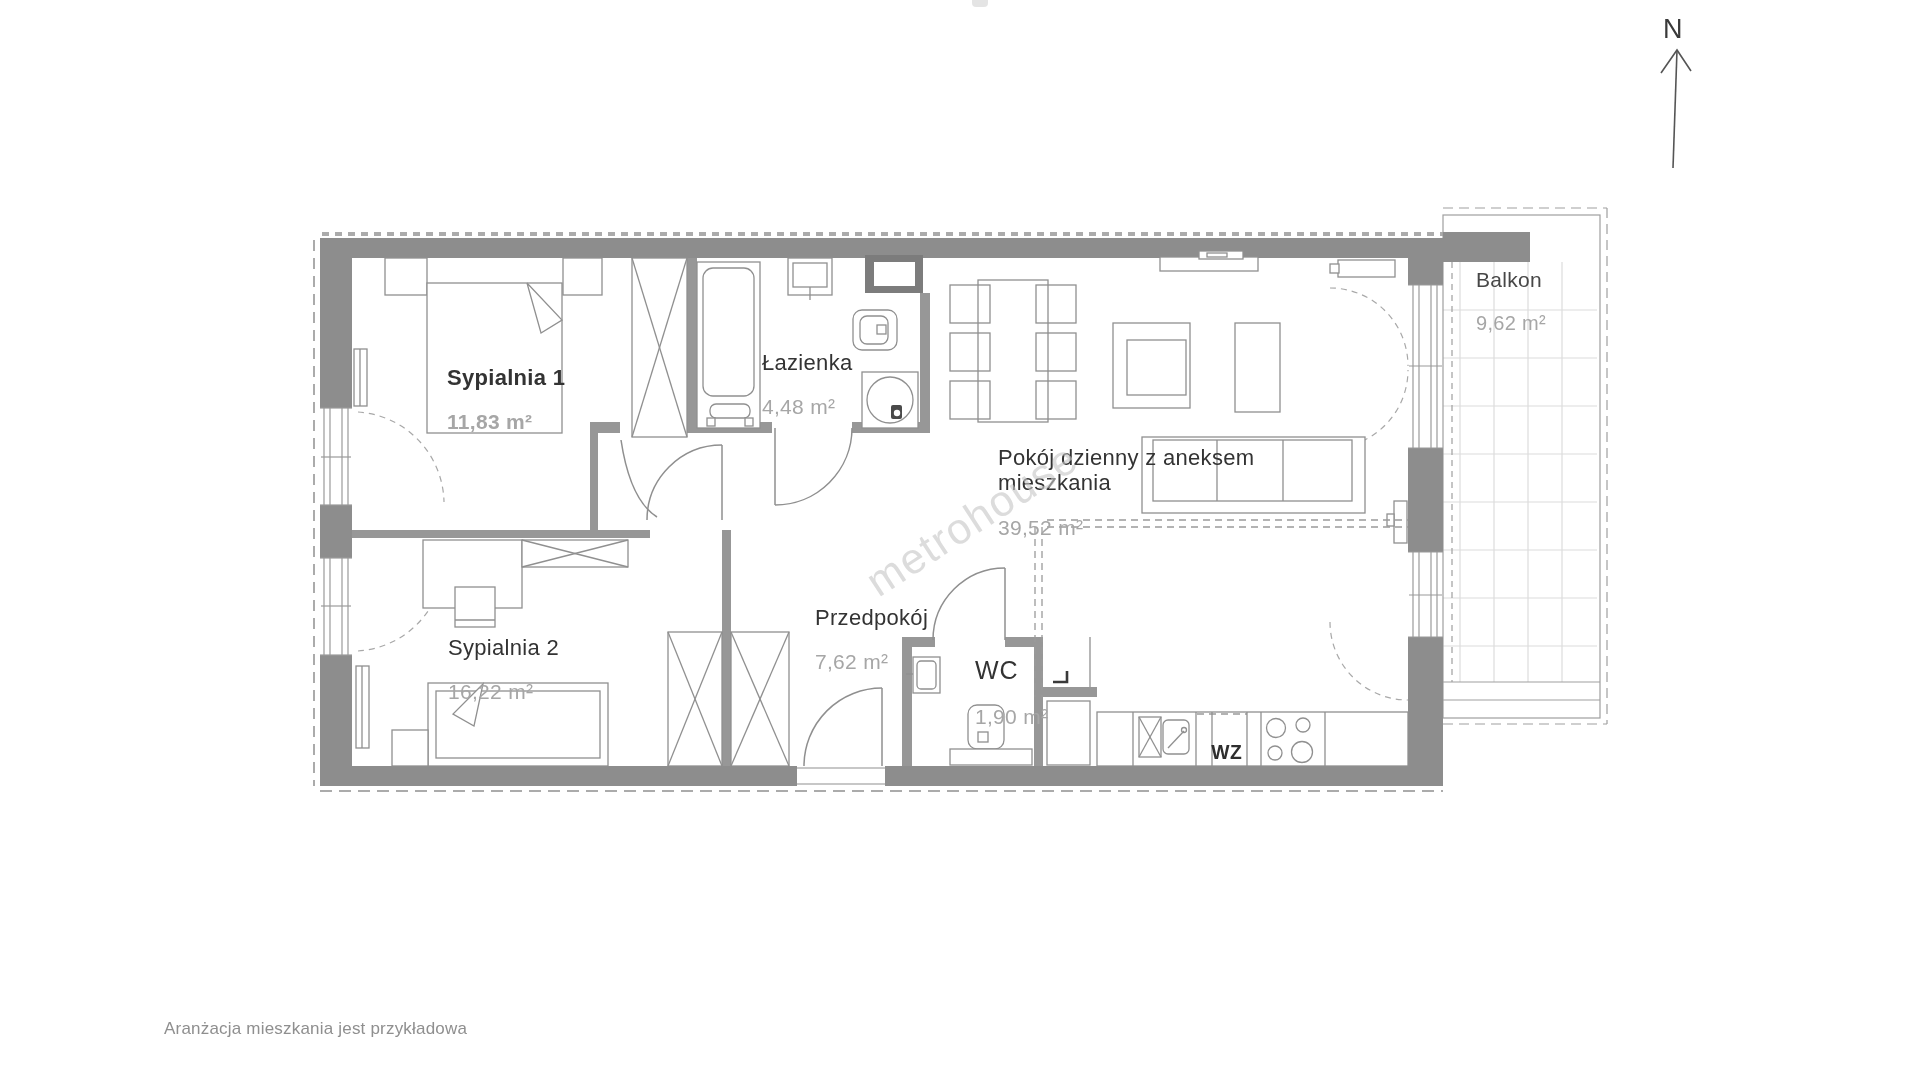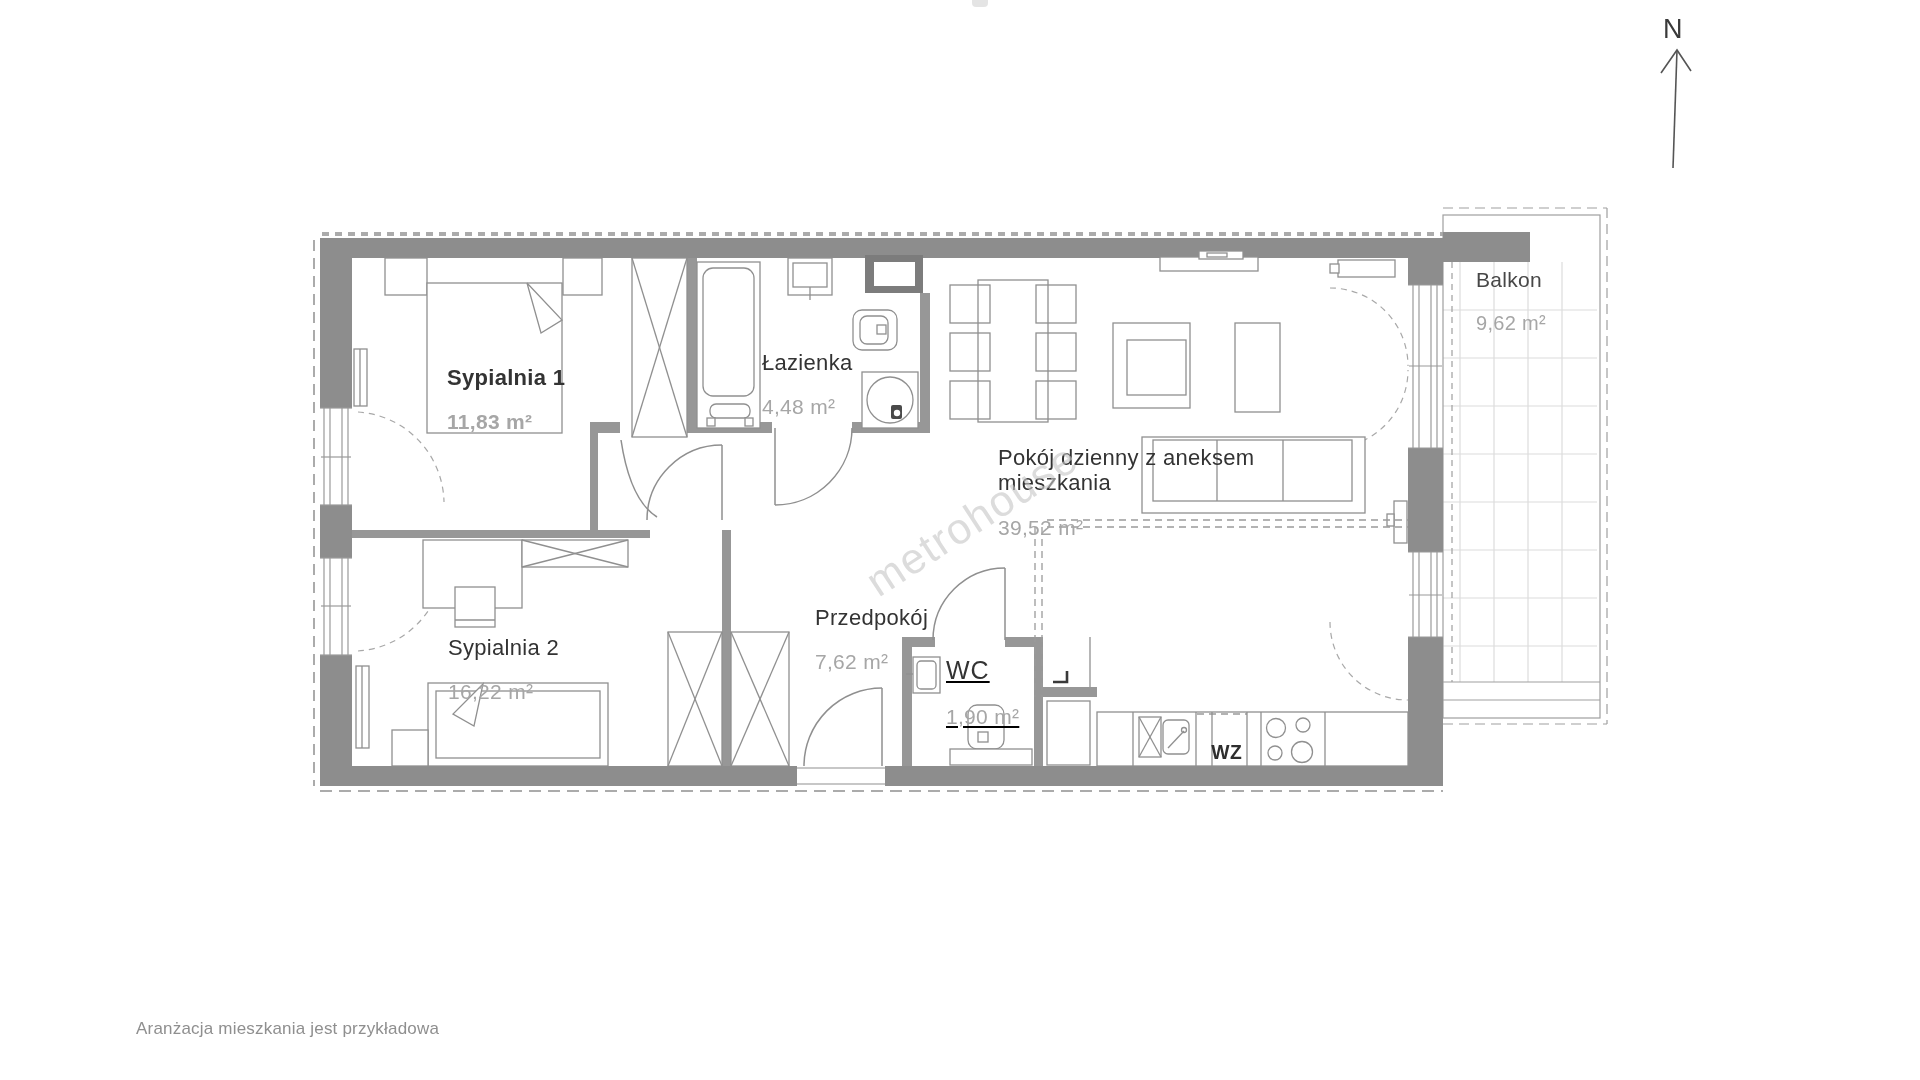--- a/index.html
+++ b/index.html
@@ -10,21 +10,21 @@
   .lbl .nm{font-size:22px;color:#333;letter-spacing:.3px;}
   .lbl .ar{font-size:21px;color:#a6a6a6;letter-spacing:.3px;margin-top:20px;}
   .lbl-wc .nm{font-size:25px;letter-spacing:1px;}
   .lbl-balkon .nm{font-size:21px;color:#474747;}
   .lbl-balkon .ar{font-size:20px;}
   .wz{position:absolute;left:1210px;top:740px;font-size:21px;font-weight:700;color:#2e2e2e;
       letter-spacing:.5px;transform:scaleX(.92);}
   .watermark{position:absolute;left:972px;top:520px;transform:translate(-50%,-50%) rotate(-33deg);
       font-size:43px;color:#c7c7c7;opacity:.62;letter-spacing:1.5px;}
   .compass-n{position:absolute;left:1663px;top:14px;font-size:27px;color:#3a3a3a;}
-  .disclaimer{position:absolute;left:136px;top:1019px;font-size:17px;color:#8f8f8f;letter-spacing:.2px;}
+  .disclaimer{position:absolute;left:164px;top:1019px;font-size:17px;color:#8f8f8f;letter-spacing:.2px;}
   .topmark{position:absolute;left:972px;top:0;width:16px;height:7px;background:#d9d9d9;
       opacity:.7;border-radius:0 0 4px 4px;}
 </style>
 </head>
 <body>
 
 <div class="canvas">
 
 <svg class="plan-svg" width="1920" height="1080" viewBox="0 0 1920 1080">
 
@@ -319,21 +319,21 @@
   <div class="lbl" style="left:762px;top:350px;">
     <div class="nm">Łazienka</div>
     <div class="ar">4,48 m²</div>
   </div>
 
   <div class="lbl" style="left:815px;top:605px;">
     <div class="nm">Przedpokój</div>
     <div class="ar">7,62 m²</div>
   </div>
 
-  <div class="lbl lbl-wc" style="left:946px;top:656px;text-decoration:underline;">
+  <div class="lbl lbl-wc" style="left:975px;top:656px;">
     <div class="nm">WC</div>
     <div class="ar">1,90 m²</div>
   </div>
 
   <div class="lbl" style="left:998px;top:445px;">
     <div class="nm">Pokój dzienny z aneksem</div>
     <div class="nm">mieszkania</div>
     <div class="ar">39,52 m²</div>
   </div>
 

